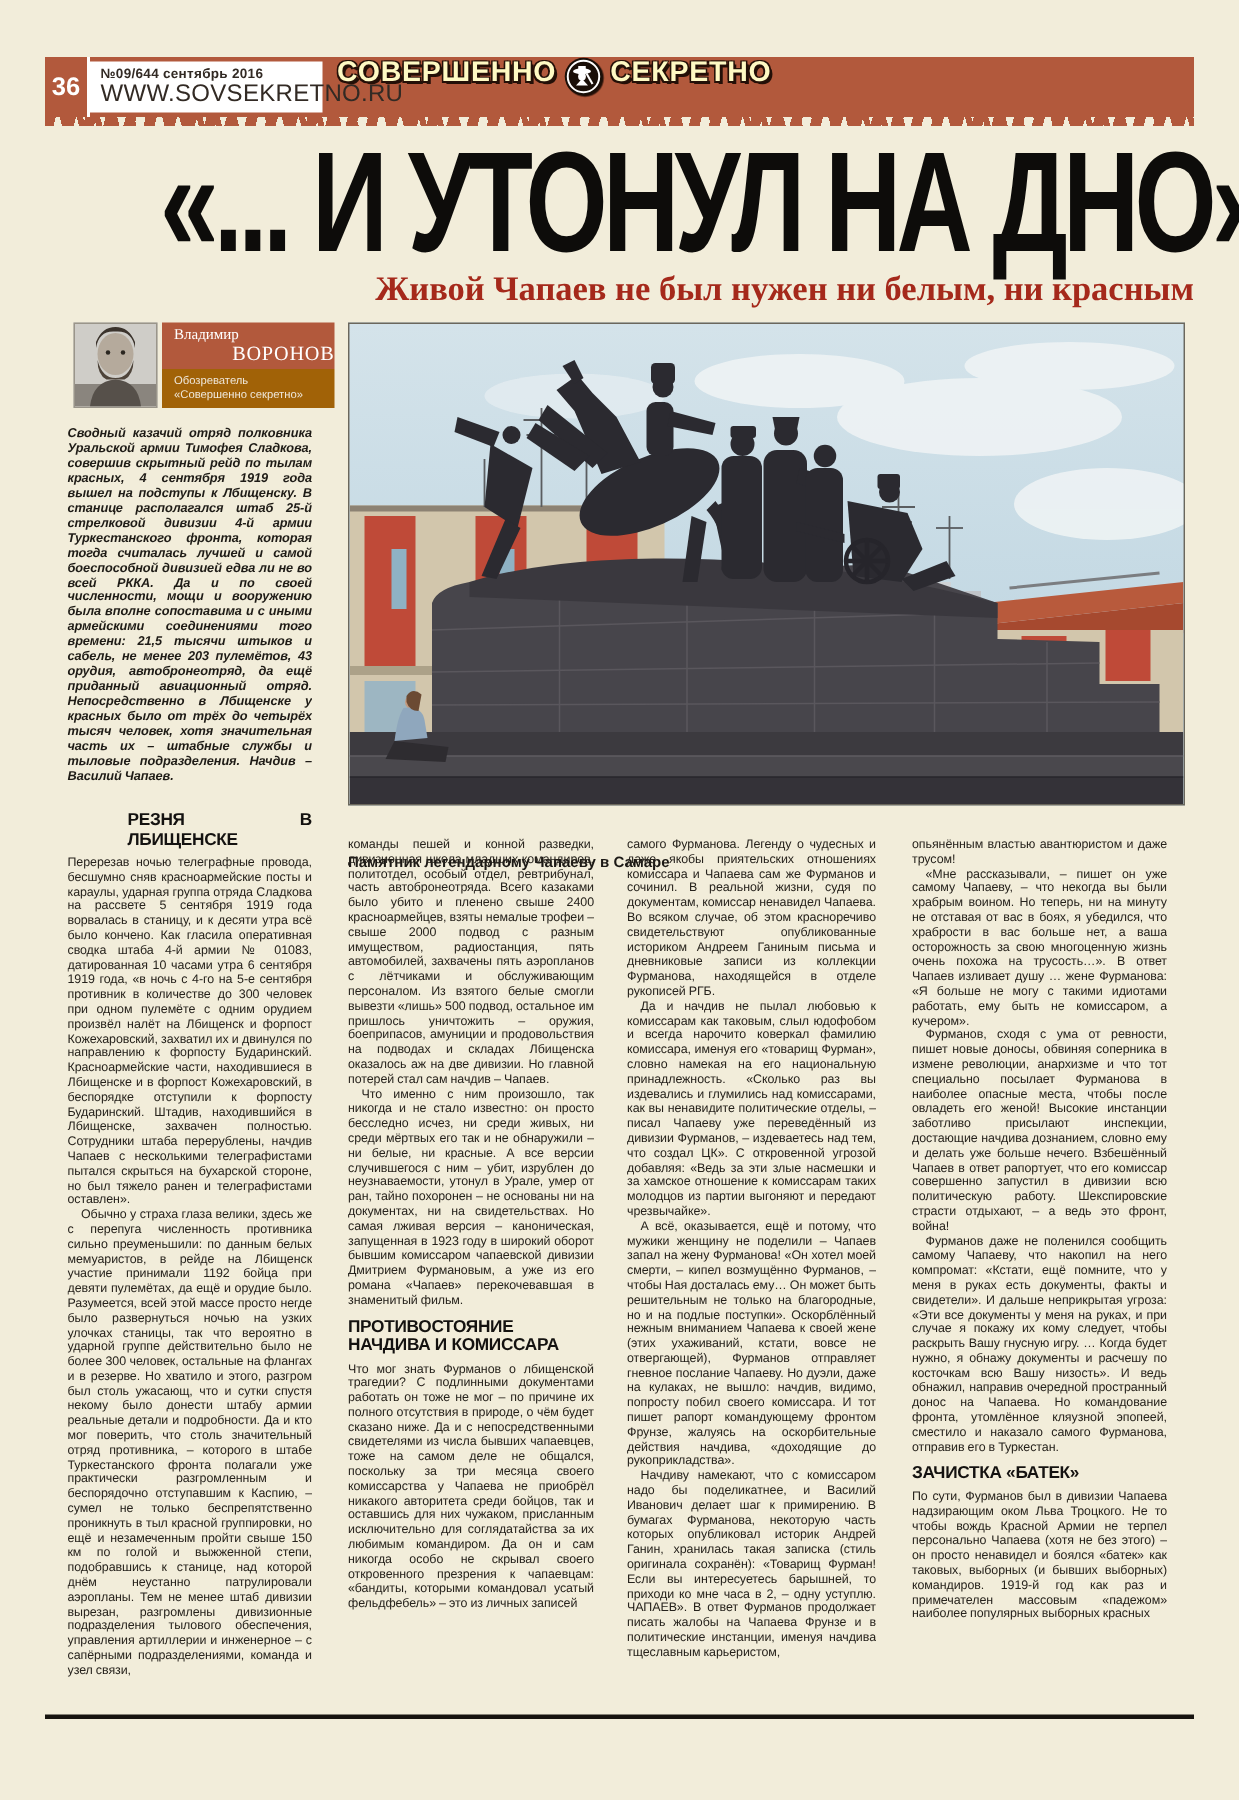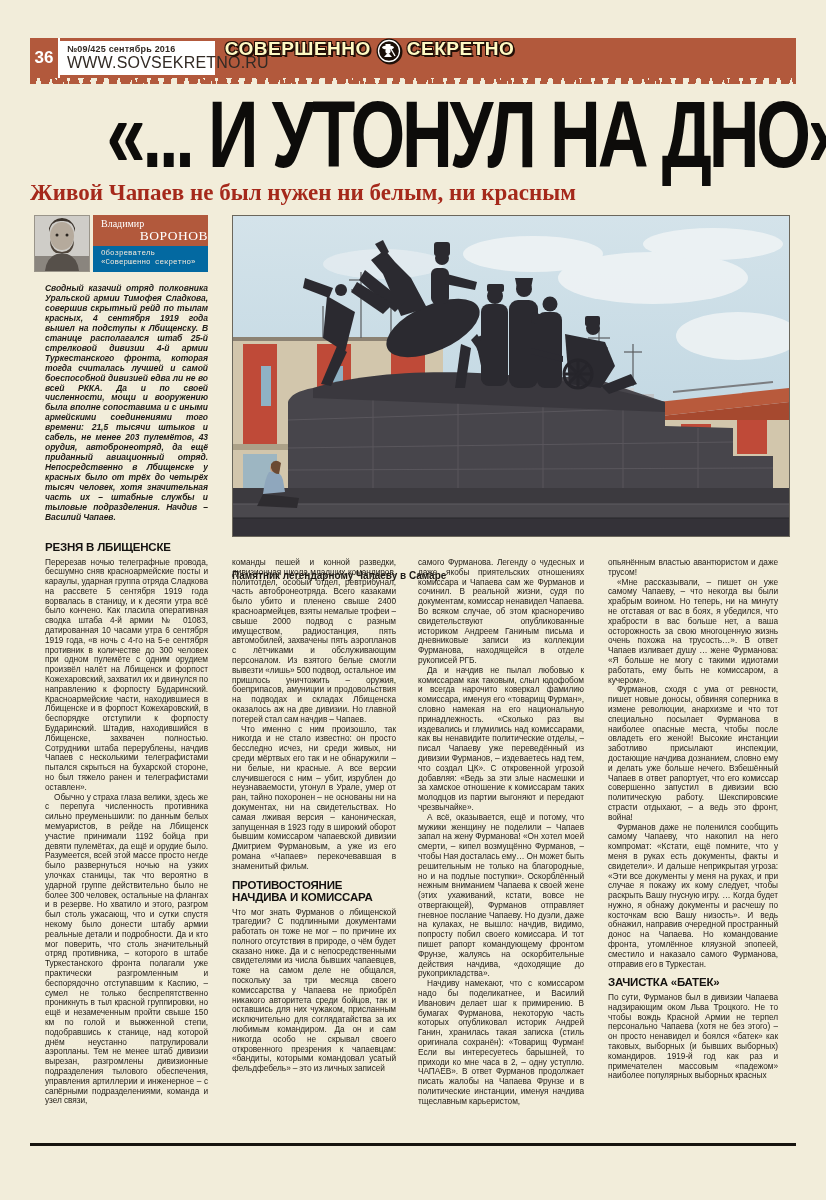--- a/index.html
+++ b/index.html
@@ -21,58 +21,58 @@
             text-shadow:1px 1px 0 #241008,-1px 1px 0 #241008,1px -1px 0 #241008,-1px -1px 0 #241008,2px 2px 0 #241008;}
   .emblem{display:inline-flex;margin:0 5px;filter:drop-shadow(1px 1px 0 #241008);}
   .section{position:absolute;left:478px;top:0;height:40px;display:flex;align-items:center;
            font-size:14.5px;letter-spacing:.6px;color:#fff;white-space:nowrap;}
   .section b{font-weight:bold;}
   .section .suffix{color:#ecdcc0;font-weight:normal;}
   
   .headline{position:absolute;left:30px;top:80px;width:766px;margin:0;text-align:center;white-space:nowrap;
             font-size:88px;font-weight:bold;color:#0d0c0a;letter-spacing:-4px;
             transform:scale(.80,1.08);transform-origin:50% 0;}
-  .subheadline{position:absolute;left:30px;top:180px;width:766px;margin:0;text-align:left;
+  .subheadline{position:absolute;left:30px;top:180px;width:766px;margin:0;text-align:right;
             font-family:"Liberation Serif",serif;font-size:23px;font-weight:bold;color:#a5291b;}
   
-  .author{position:absolute;left:34px;top:215px;width:174px;height:57px;display:flex;}
+  .author{position:absolute;left:49px;top:215px;width:174px;height:57px;display:flex;}
   .portrait{width:56px;height:57px;flex:none;border:1px solid #9a958a;box-sizing:border-box;background:#cfcdc8;}
   .authboxes{flex:1;display:flex;flex-direction:column;margin-left:3px;}
   .authname{background:#b2593c;color:#fff;flex:1.15;padding:3px 0 2px 8px;font-family:"Liberation Serif",serif;}
   .authname .fn{display:block;font-size:10px;line-height:11px;}
   .authname .ln{display:block;font-size:13.5px;line-height:13px;letter-spacing:.5px;text-align:right;}
-  .authrole{background:#0369a1;color:#efe7da;flex:1;padding:3px 0 0 8px;font-family:Liberation Mono, monospace;
+  .authrole{background:#a16207;color:#efe7da;flex:1;padding:3px 0 0 8px;font-family:Liberation Sans, sans-serif;
             font-size:7.5px;line-height:9px;}
   
   .photo{position:absolute;left:232px;top:215px;width:558px;height:322px;border:1px solid #6b675c;box-sizing:border-box;overflow:hidden;background:#c8dbe4;}
   .photcredit{position:absolute;left:219px;top:217px;writing-mode:vertical-rl;font-size:6.5px;letter-spacing:.8px;color:#6a665c;}
   .caption{position:absolute;left:232px;top:570px;width:558px;font-size:10px;font-weight:bold;color:#1c1915;}
   
   .col{position:absolute;overflow:hidden;text-align:justify;}
   .col p{margin:0;font-size:8.3px;line-height:9.8px;letter-spacing:-.05px;word-spacing:-.2px;color:#26221c;text-indent:9px;}
   .col p.flush{text-indent:0;}
   .col h3{margin:7px 0 4px 0;font-size:11.5px;line-height:12.5px;font-weight:bold;color:#141210;letter-spacing:-.2px;}
-  .col h3:first-child{margin-top:0;}
+  .col h3:first-child{margin-top:0;margin-left:40px;}
   .lead p{font-weight:bold;font-size:8.5px;line-height:9.95px;text-indent:0;color:#1e1b16;}
   #col1{left:45px;top:541px;width:163px;height:601px;}
   #lead{left:45px;top:284px;width:163px;height:253px;font-style:italic;}
   #col2{left:232px;top:558px;width:164px;height:584px;}
   #col3{left:418px;top:558px;width:166px;height:584px;}
   #col4{left:608px;top:558px;width:170px;height:584px;}
   .bottomrule{position:absolute;left:30px;top:1143px;width:766px;height:3px;background:#17140f;}
 </style>
 </head>
 <body>
 
 <div class="page">
 
   <header class="topbar">
     <div class="numbox">36</div>
     <div class="infobox">
-      <div class="issue">№09/425  сентябрь 2016</div>
+      <div class="issue">№09/644  сентябрь 2016</div>
       <div class="site">WWW.SOVSEKRETNO.RU</div>
     </div>
     <div class="masthead">
       <span>СОВЕРШЕННО</span>
       <span class="emblem">
         <svg width="26" height="26" viewBox="0 0 26 26">
           <circle cx="13" cy="13" r="12.5" fill="#1a0f08"></circle>
           <circle cx="13" cy="13" r="10.5" fill="none" stroke="#fff" stroke-width="1.3"></circle>
           <ellipse cx="12" cy="9.5" rx="6" ry="2" fill="#fff"></ellipse>
           <rect x="9.5" y="6" width="5" height="3.5" fill="#fff"></rect>

